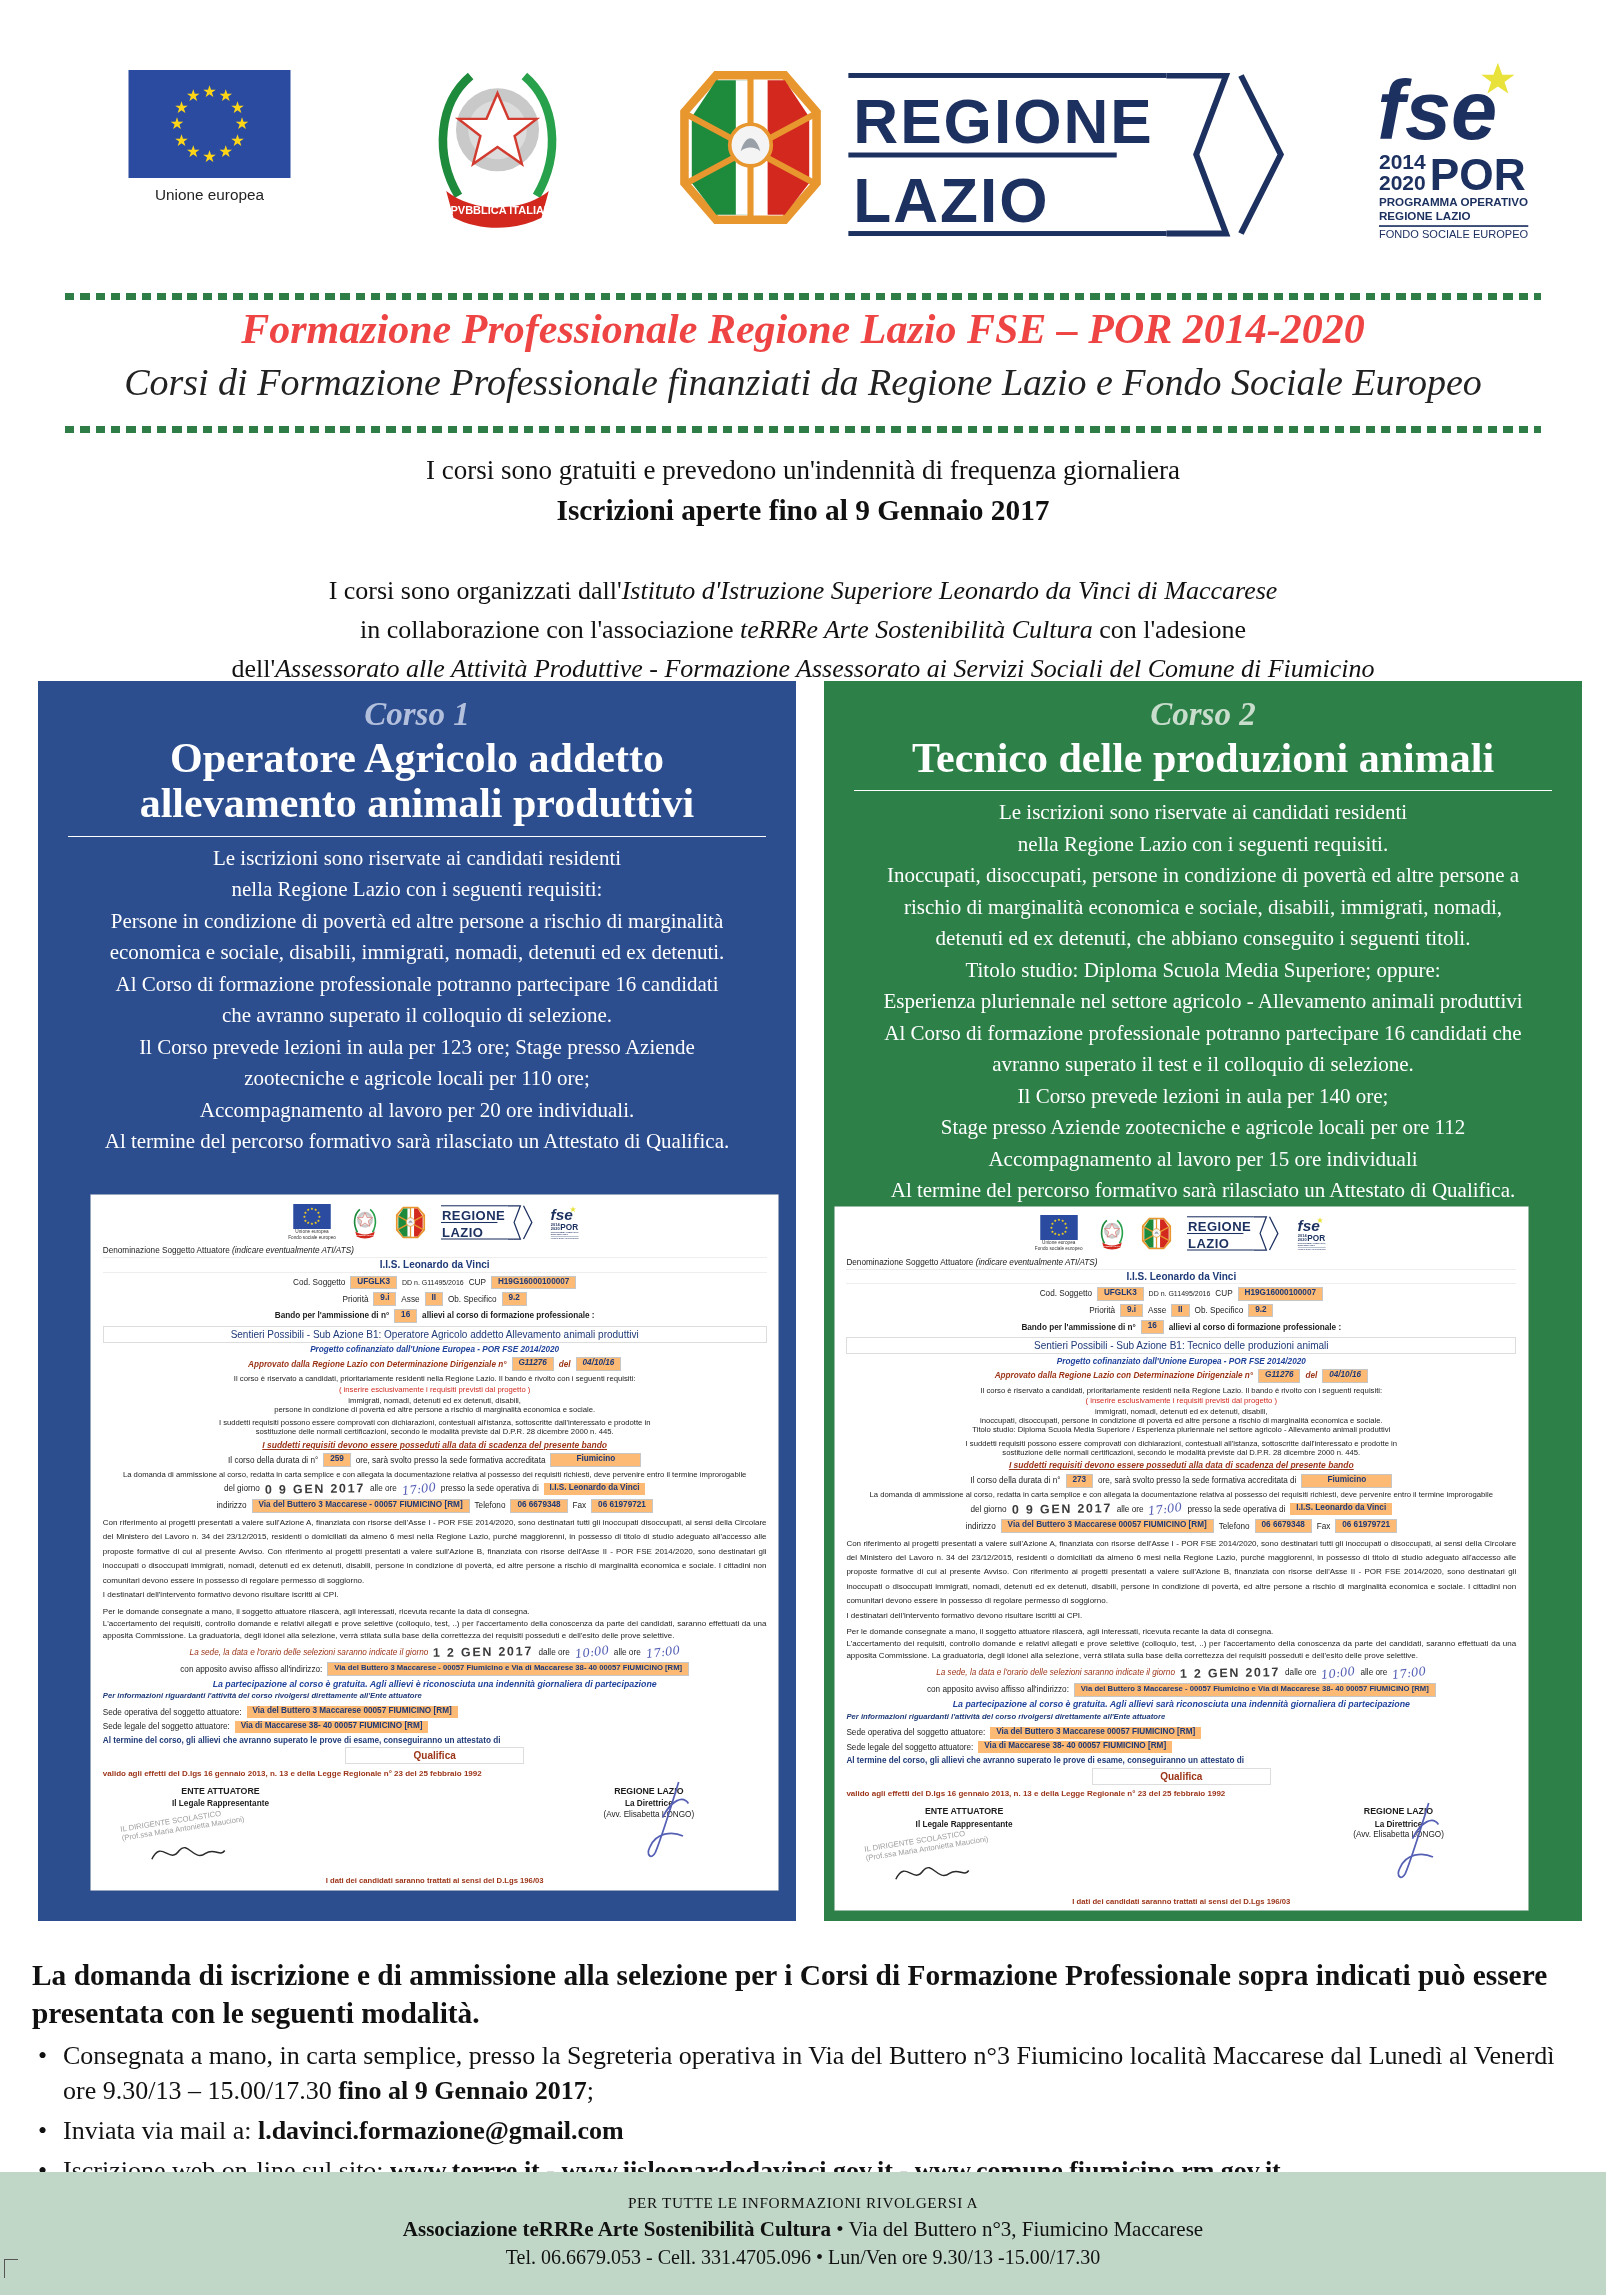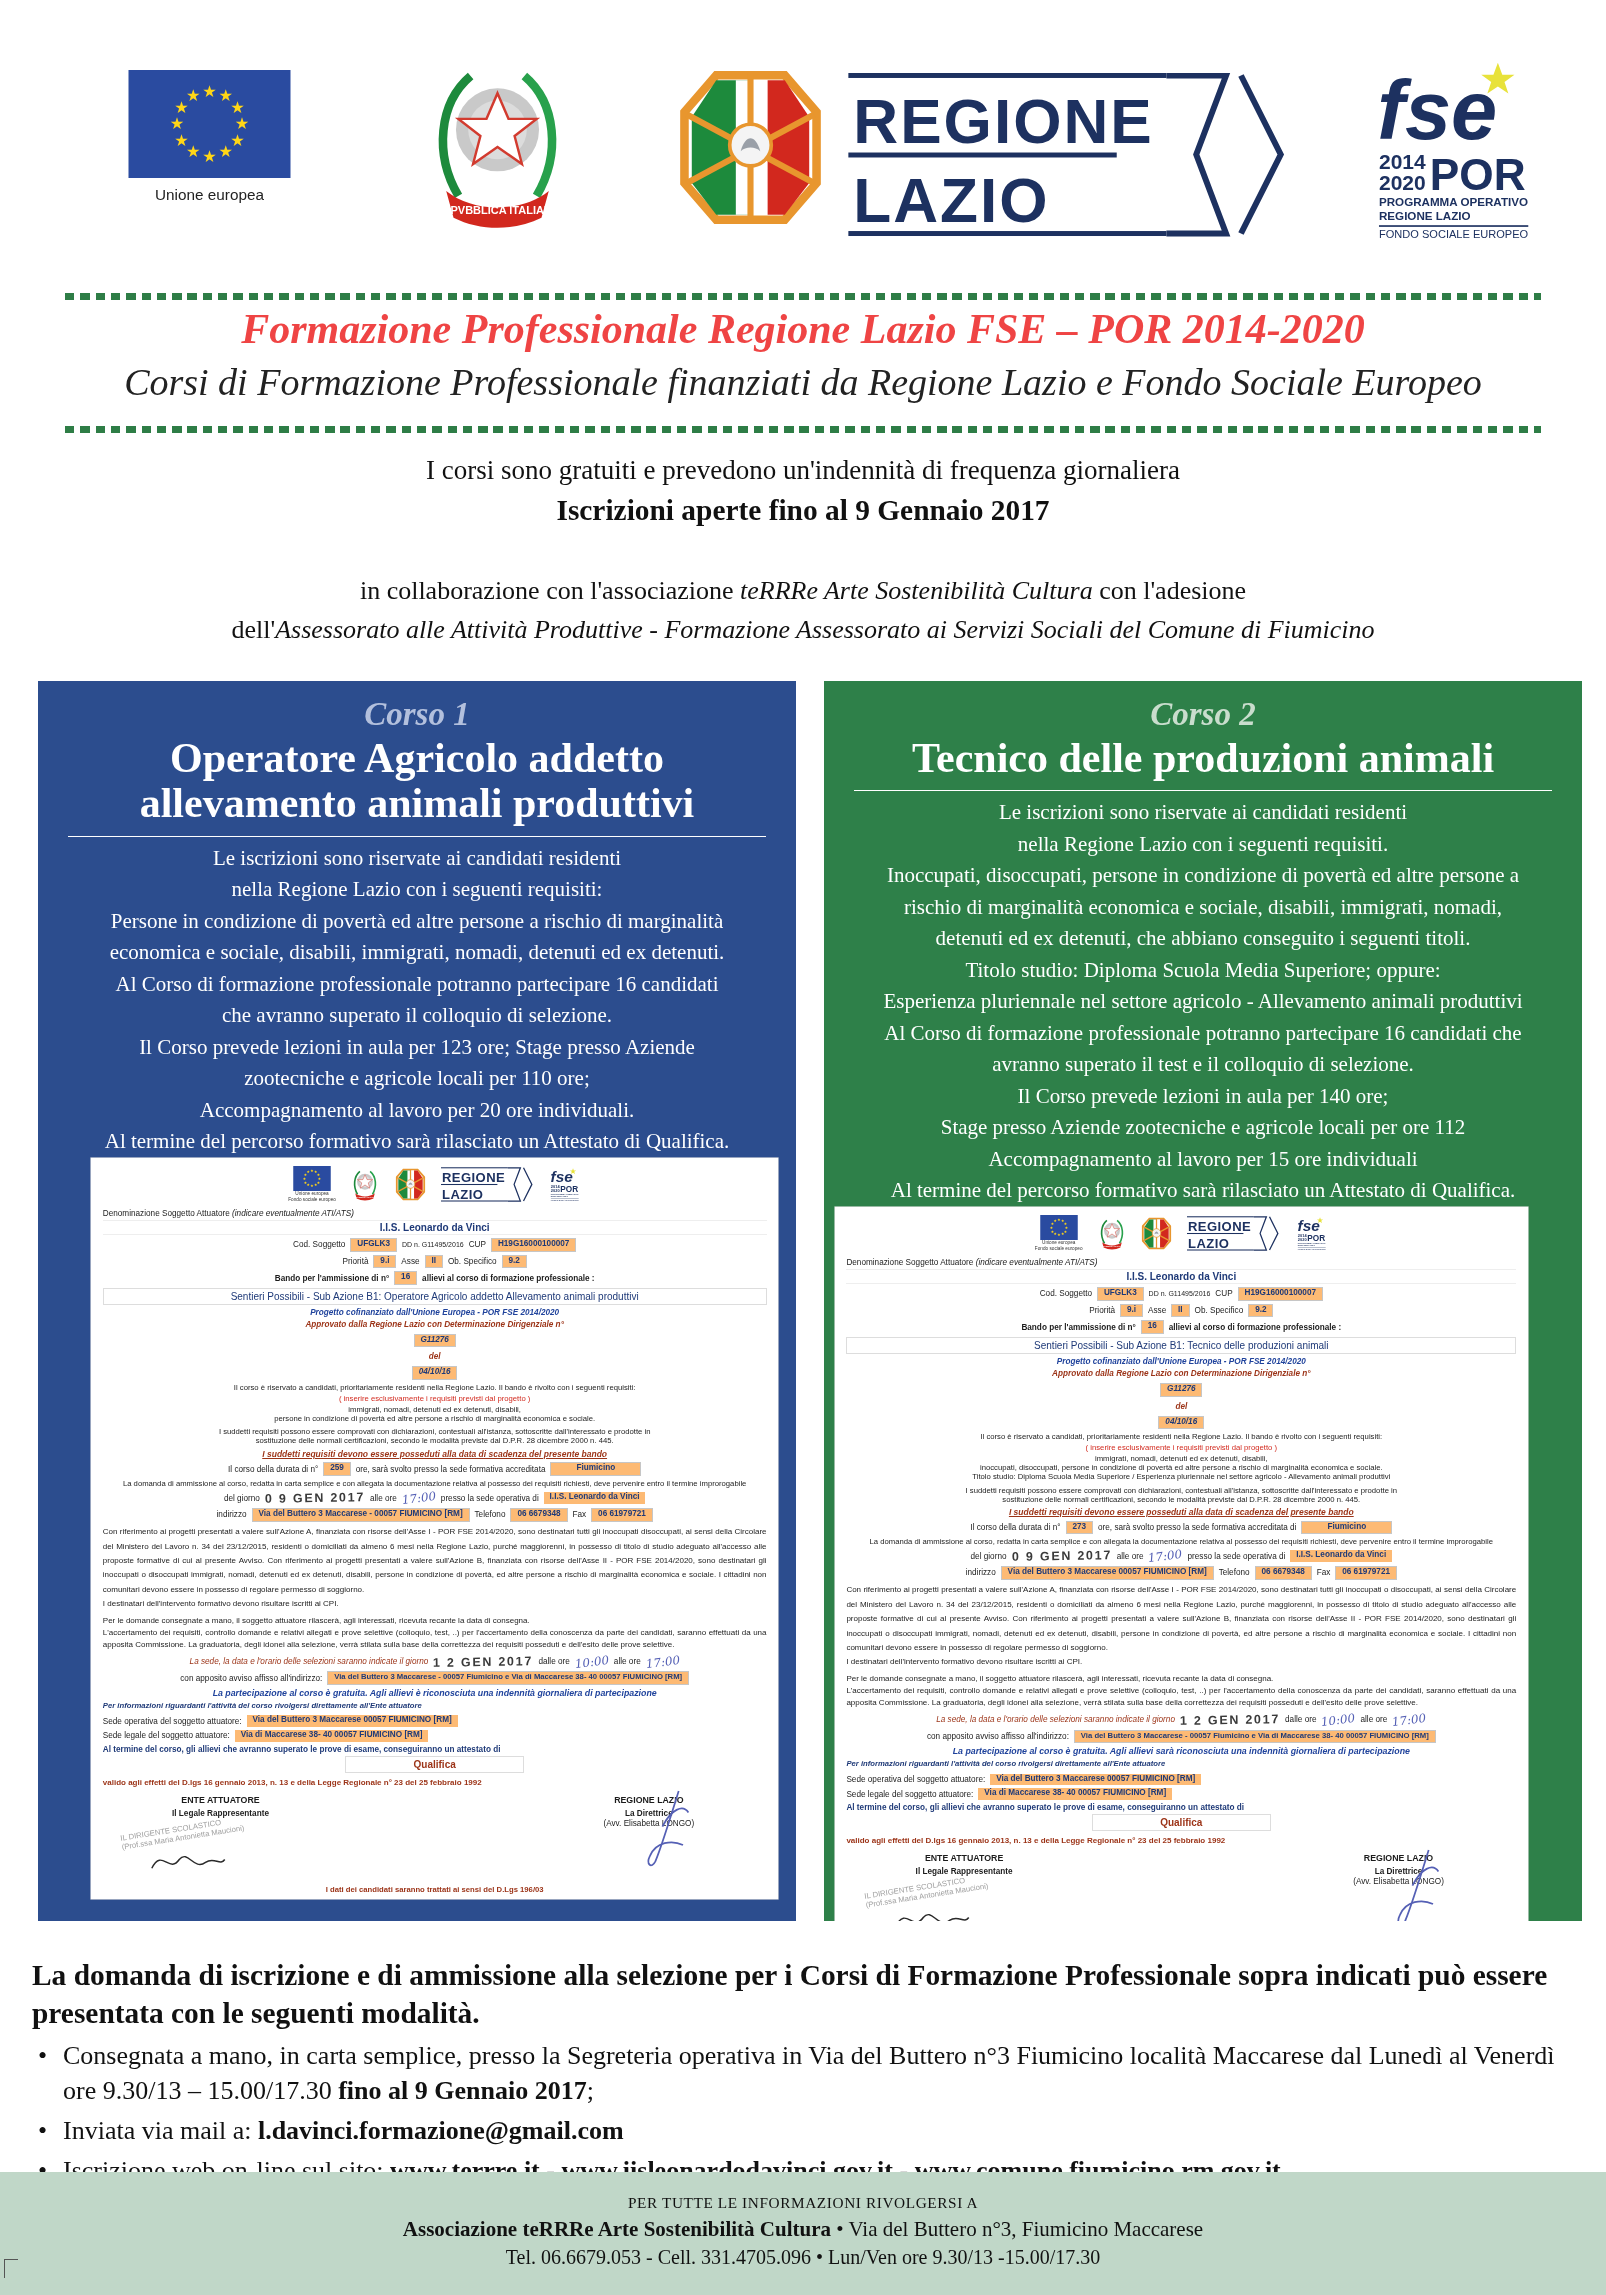--- a/index.html
+++ b/index.html
@@ -52,21 +52,21 @@
   .c-line{}
   .navy{color:#1f3a78;}
   .bold{font-weight:bold;}
   .fbox{border:0.6px solid #c6c6c6;background:#fdba74;color:#1f3a78;font-weight:bold;padding:0 5.9px;min-height:11.8px;display:inline-block;}
   .row{display:flex;align-items:center;justify-content:center;gap:5px;margin:2.9px 0;}
   .doc-den{font-size:8.2px;}
   .doc-name{font-size:10px;font-weight:bold;color:#1f3a78;text-align:center;border-top:0.6px solid #eee;border-bottom:0.6px solid #eee;padding:1.2px 0;margin:1.8px 0;}
   .doc-course{font-size:10px;color:#1f3a78;text-align:center;border:0.6px solid #ddd;padding:2px 0;margin:2.9px 0;}
   .blue-it{color:#20439c;font-weight:bold;font-style:italic;text-align:center;margin:2.4px 0;}
   .brick{color:#9c3418;}
-  .brick-it{color:#9c3418;font-weight:bold;font-style:italic;flex-direction:column;}
+  .brick-it{color:#9c3418;font-weight:bold;font-style:italic;}
   .red{color:#d22a1f;}
   .small-c{font-size:7.7px;text-align:center;white-space:pre-line;margin:1.8px 0;}
   .para{font-size:8px;line-height:1.8;text-align:justify;margin:3.5px 0;white-space:pre-line;}
   .posseduti{text-align:center;text-decoration:underline;font-size:8.5px;margin:3.5px 0;}
   .stamp{font-weight:bold;color:#3a3a3a;font-size:12.4px;letter-spacing:1.8px;white-space:nowrap;transform:rotate(-1deg);font-family:"Liberation Sans",sans-serif;}
   .hand{color:#5560b5;font-size:11.8px;font-style:italic;font-family:"DejaVu Serif",serif;transform:rotate(-7deg);white-space:nowrap;}
   .sig-block{display:flex;justify-content:space-between;margin:8.2px 17.7px 0;height:88px;}
   .sig-col{text-align:center;position:relative;width:200px;}
   .sig-col .t1{font-weight:bold;font-size:8.8px;}
   .sig-col .t2{font-weight:bold;font-size:8.2px;margin-top:3.5px;}
@@ -189,20 +189,21 @@
 
   <div class="dash-rule rule1"></div>
   <div class="banner-title">Formazione Professionale Regione Lazio FSE – POR 2014-2020</div>
   <div class="banner-sub">Corsi di Formazione Professionale finanziati da Regione Lazio e Fondo Sociale Europeo</div>
   <div class="dash-rule rule2"></div>
 
   <div class="intro">
     <div class="intro-l1">I corsi sono gratuiti e prevedono un'indennità di frequenza giornaliera</div>
     <div class="intro-l2">Iscrizioni aperte fino al 9 Gennaio 2017</div>
     <div class="intro-org">
+      <div><span>I corsi sono organizzati dall'</span><span class="it">Istituto d'Istruzione Superiore Leonardo da Vinci di Maccarese</span></div>
       <div><span>in collaborazione con l'associazione </span><span class="it">teRRRe Arte Sostenibilità Cultura</span><span> con l'adesione</span></div>
       <div><span>dell'</span><span class="it">Assessorato alle Attività Produttive - Formazione Assessorato ai Servizi Sociali del Comune di Fiumicino</span></div>
     </div>
   </div>
 
   <div class="panels">
 
     <div class="panel blue">
       <div class="panel-kicker">Corso 1</div>
       <div class="panel-title">Operatore Agricolo  addetto

